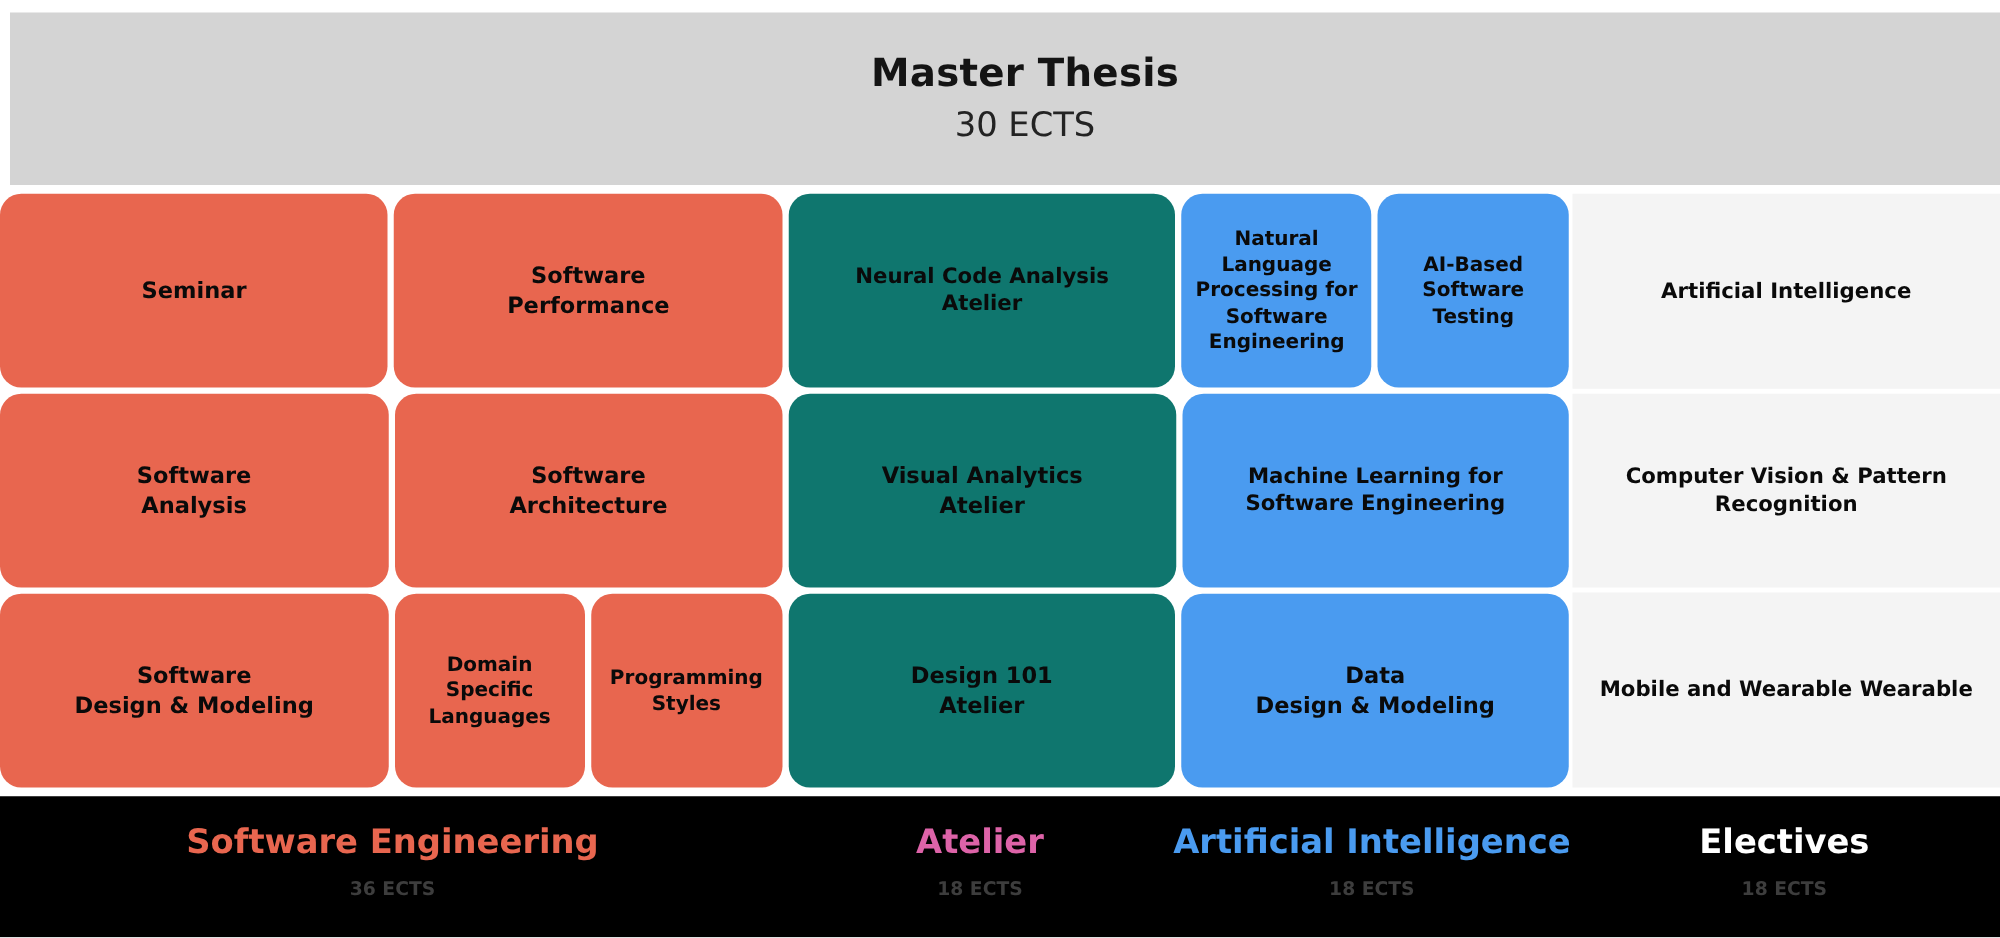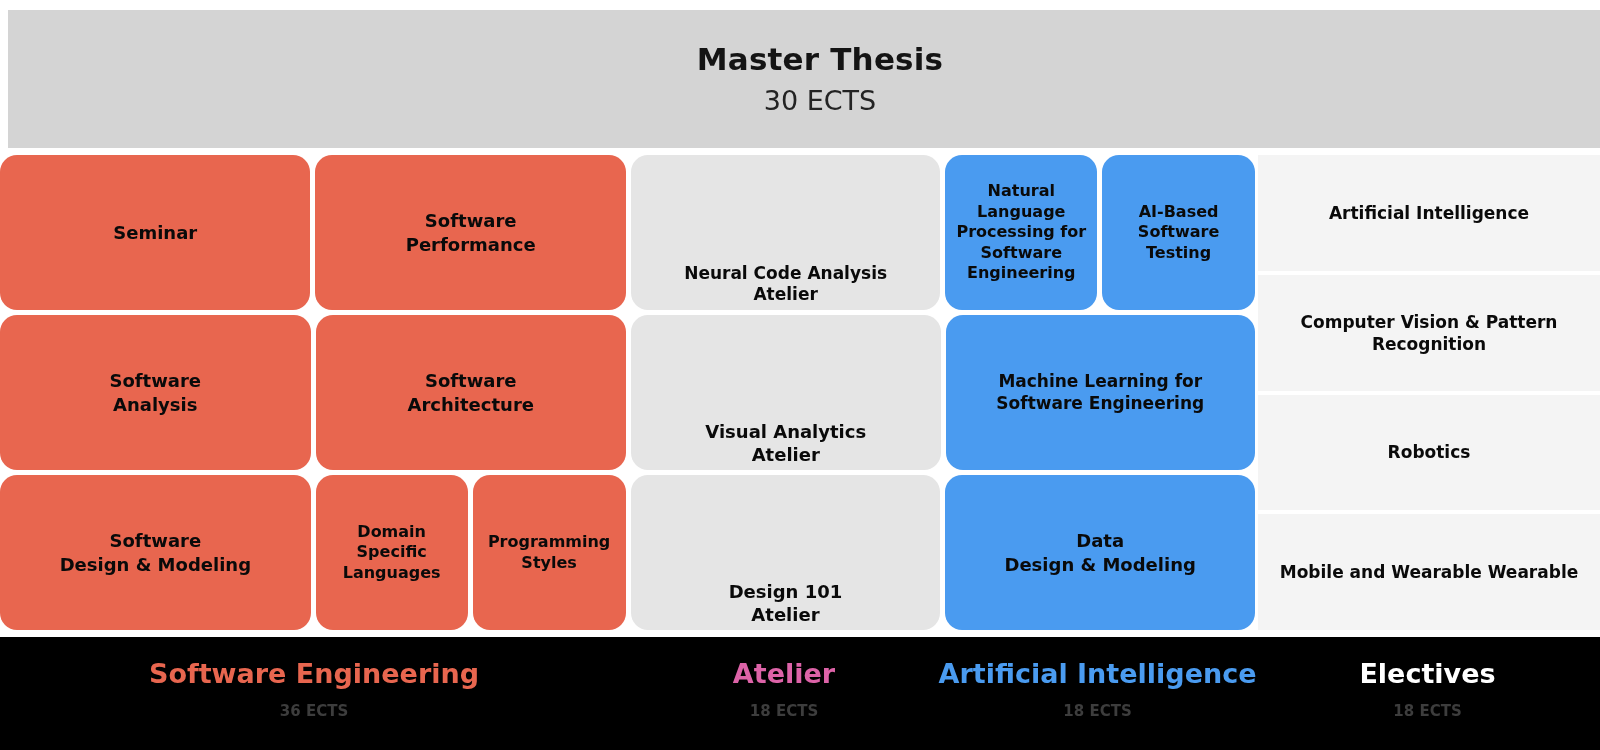--- a/index.html
+++ b/index.html
@@ -79,21 +79,21 @@
     color: #0a0a0a;
     font-weight: bold;
     line-height: 1.28;
     border-radius: 17px;
   }
   .cell:last-child { margin-right: 0; }
 
   .cell-label { display: block; }
 
   .c-se    { background: #e8664f; }
-  .c-at    { background: #e5e5e5; align-items: flex-end; }
+  .c-at    { background: #0f766e; }
   .c-ai    { background: #4a9bf0; }
 
   .fs-18 { font-size: 18px; }
   .fs-17 { font-size: 17px; }
   .fs-16 { font-size: 16px; }
 
   
   .electives {
     position: absolute;
     left: 1258px;
@@ -222,23 +222,20 @@
       </div>
 
     <div class="electives">
         <div class="elective-cell">
           <span>Artificial Intelligence</span>
         </div>
         <div class="elective-cell">
           <span>Computer Vision &amp; Pattern Recognition</span>
         </div>
         <div class="elective-cell">
-          <span>Robotics</span>
-        </div>
-        <div class="elective-cell">
           <span>Mobile and Wearable Wearable</span>
         </div>
       </div>
   </div>
 
   <div class="legend">
       <div class="legend-item li-se">
         <div class="legend-name" style="color: rgb(232, 102, 79);">Software Engineering</div>
         <div class="legend-ects">36 ECTS</div>
       </div>

